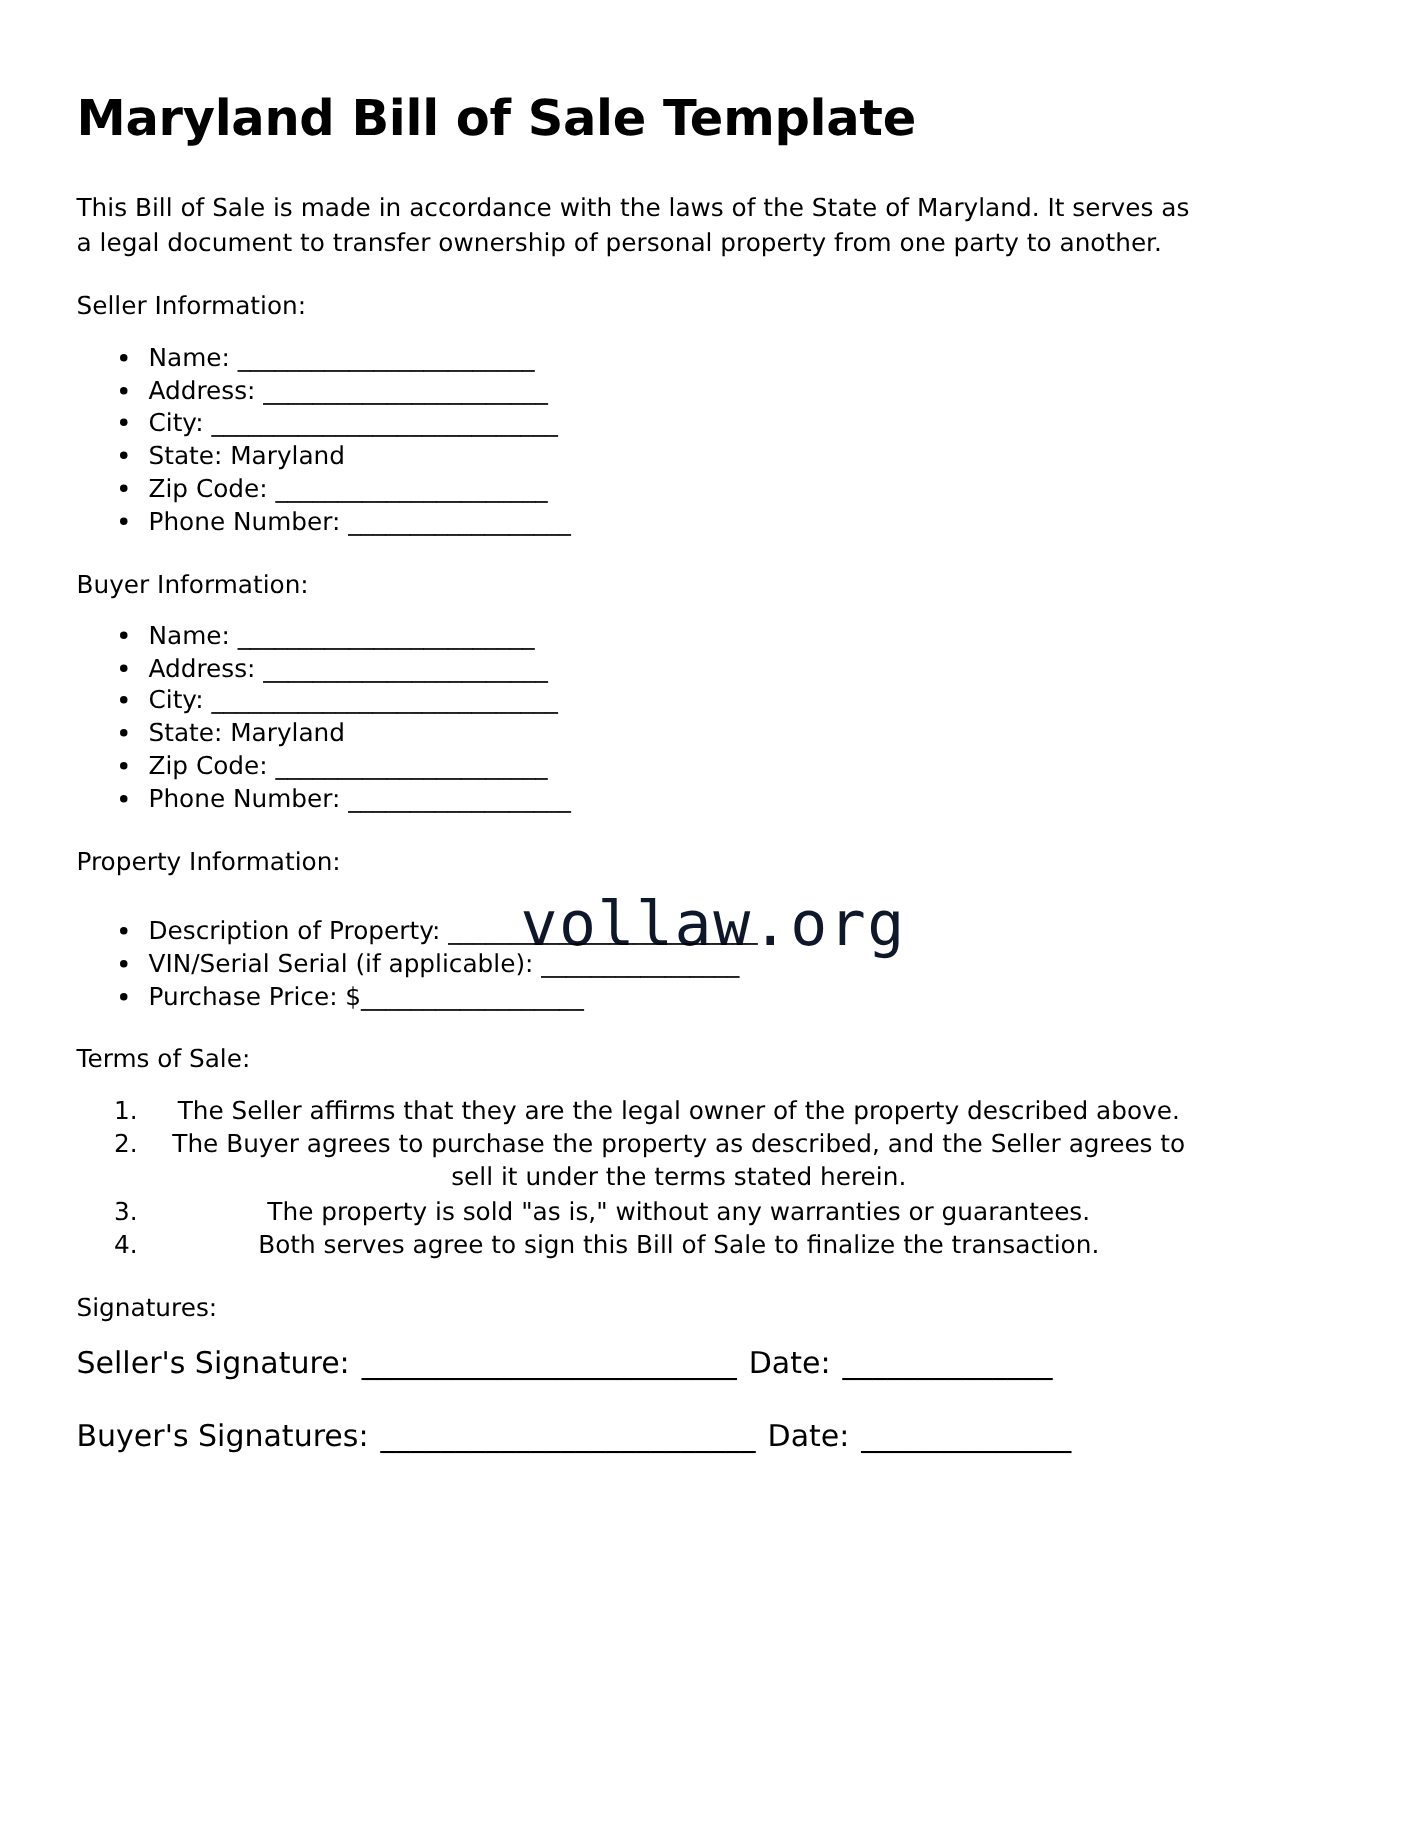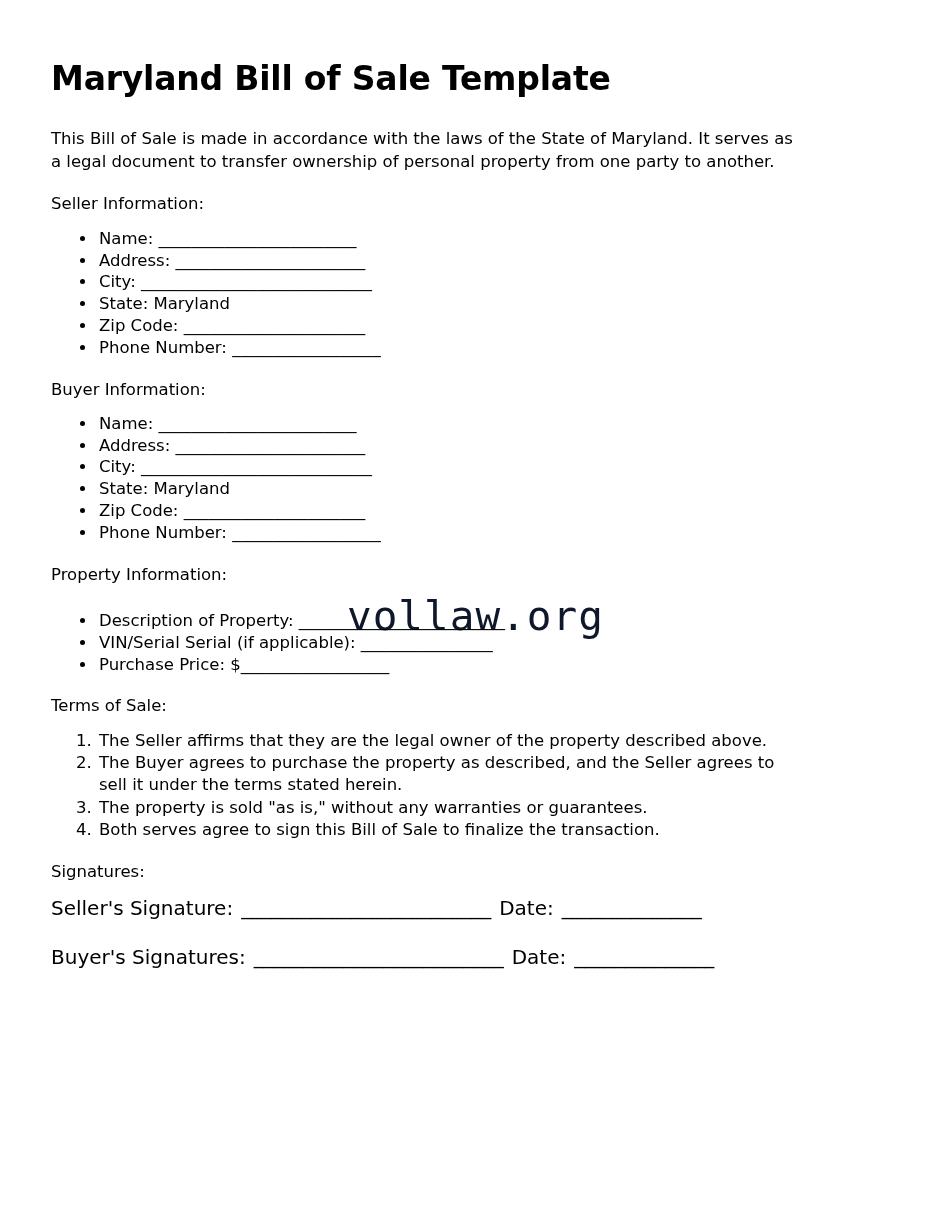--- a/index.html
+++ b/index.html
@@ -50,20 +50,21 @@
   }
   ul.field-list li {
     font-size: 16.5px;
     line-height: 1.32;
     margin: 0;
     padding-left: 2px;
   }
   ol.terms-list {
     margin: 0 0 20px 0;
     padding-left: 46px;
+    text-align: center;
   }
   ol.terms-list li {
     font-size: 16.5px;
     line-height: 1.35;
     margin: 0;
     padding-left: 2px;
   }
   .blank {
     white-space: pre;
     letter-spacing: 0px;

